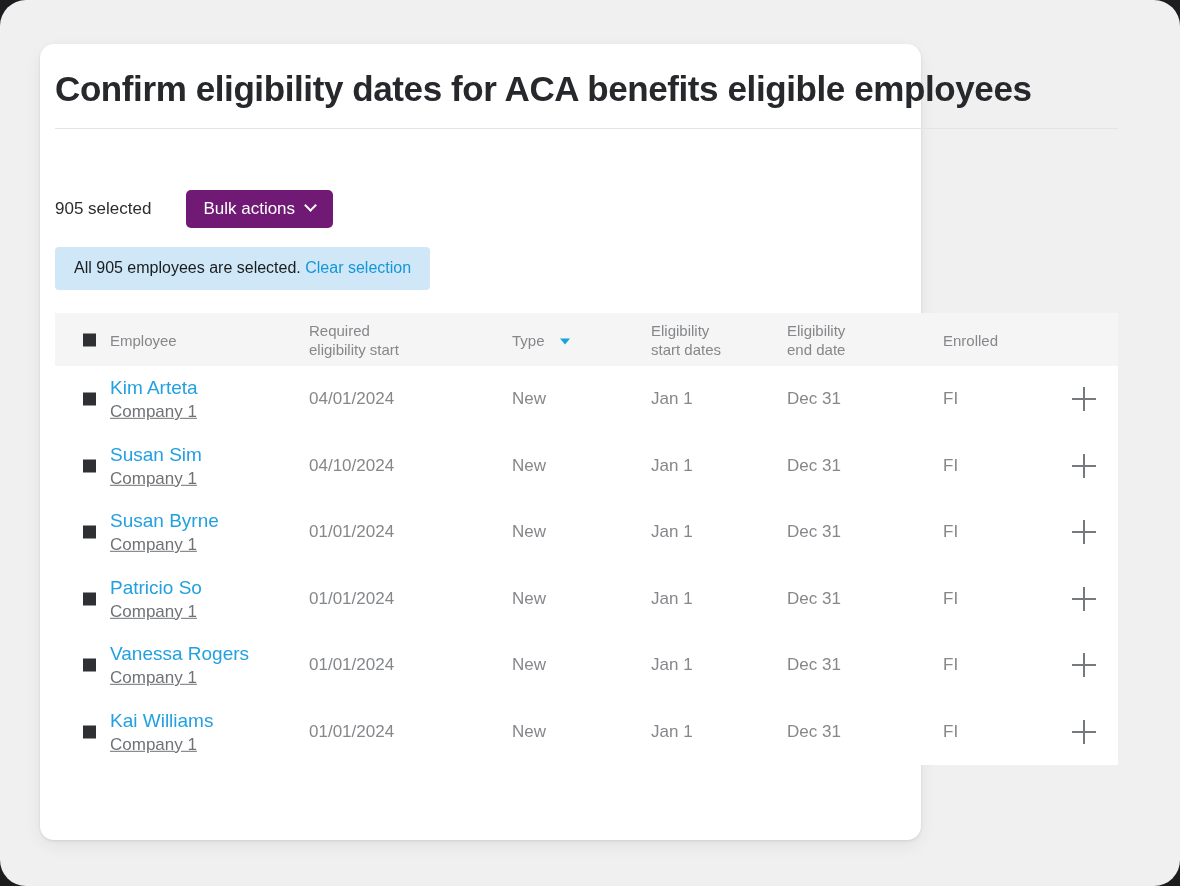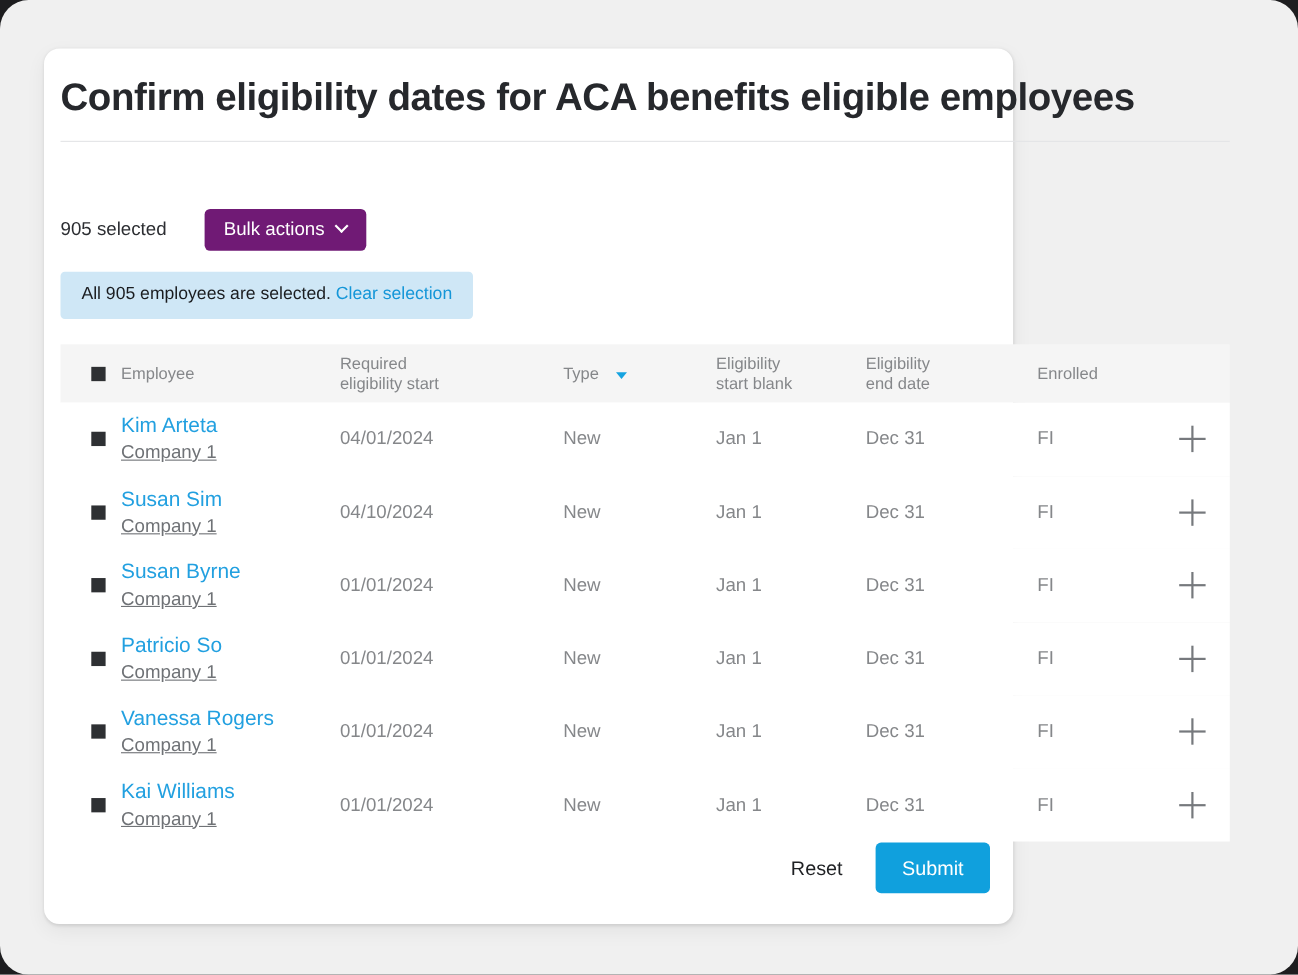--- a/index.html
+++ b/index.html
@@ -280,21 +280,21 @@
         <span class="th th-required">
           <span>Required</span><br>
           <span>eligibility start</span>
         </span>
         <span class="th th-type">
           <span>Type</span>
           <span class="sort-arrow"></span>
         </span>
         <span class="th th-elig-start">
           <span>Eligibility</span><br>
-          <span>start blank</span>
+          <span>start dates</span>
         </span>
         <span class="th th-elig-end">
           <span>Eligibility</span><br>
           <span>end date</span>
         </span>
         <span class="th th-enrolled">Enrolled</span>
       </div>
 
       <div id="rows">
           <div class="row">
@@ -371,19 +371,15 @@
             <span class="cell c-required">01/01/2024</span>
             <span class="cell c-type">New</span>
             <span class="cell c-elig-start">Jan 1</span>
             <span class="cell c-elig-end">Dec 31</span>
             <span class="cell c-enrolled">FI</span>
             <span class="plus-btn"></span>
           </div>
         </div>
     </div>
 
-    <div class="footer">
-      <button class="reset-btn">Reset</button>
-      <button class="submit-btn">Submit</button>
-    </div>
 
   </div>
 </div>
 
 </body></html>

